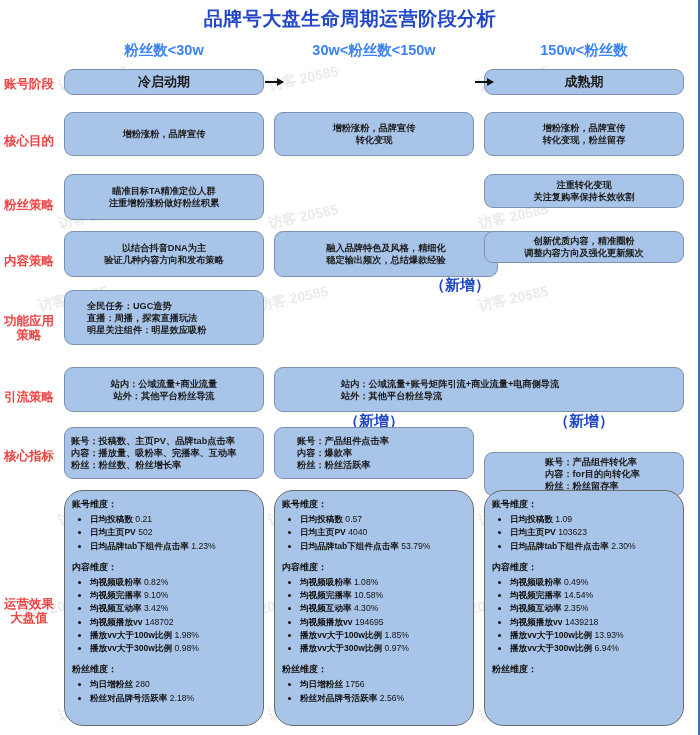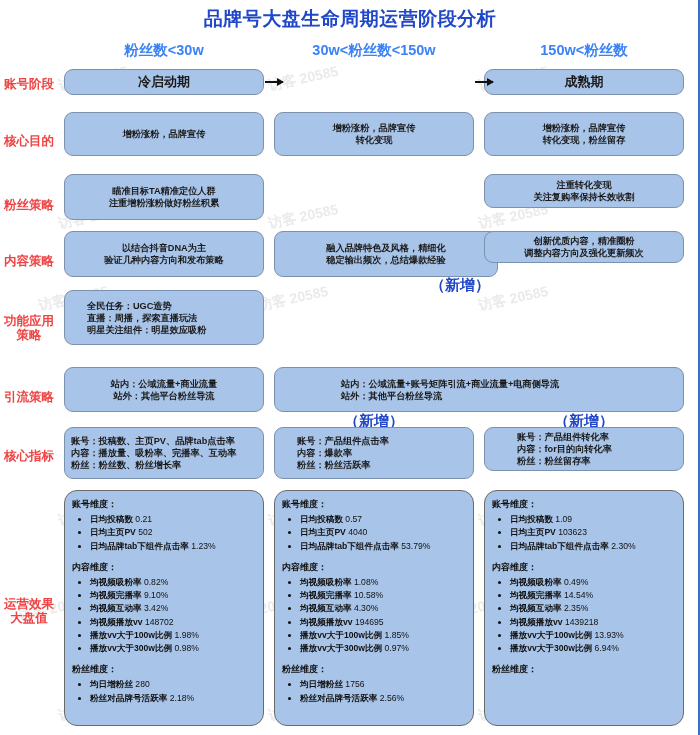--- a/index.html
+++ b/index.html
@@ -108,21 +108,21 @@
     text-align: center;
     white-space: nowrap;
   }
 
   
   .data-box {
     position: absolute;
     box-sizing: border-box;
     background: #a8c4e8;
     border: 1.2px solid #6b6b6b;
-    border-radius: 13px;
+    border-radius: 19px;
     padding: 7px 6px 7px 7px;
     color: #111111;
     font-size: 8.6px;
     line-height: 13.2px;
     overflow: hidden;
   }
   .dim-head {
     font-weight: bold;
     font-size: 9px;
     margin: 0 0 2px 0;
@@ -231,21 +231,21 @@
   <div class="xinzeng" style="left:324px; top:412px; width:100px;">（新增）</div>
   <div class="xinzeng" style="left:534px; top:412px; width:100px;">（新增）</div>
 
   <div class="row-label" style="top:449px;">核心指标</div>
   <div class="box left-align" style="left:64px;  top:427px; width:200px; height:52px; padding-left:6px;">账号：投稿数、主页PV、品牌tab点击率
 内容：播放量、吸粉率、完播率、互动率
 粉丝：粉丝数、粉丝增长率</div>
   <div class="box left-align" style="left:274px; top:427px; width:200px; height:52px; ">账号：产品组件点击率
 内容：爆款率
 粉丝：粉丝活跃率</div>
-  <div class="box left-align" style="left:484px; top:427px; width:200px; height:44px; padding-left:32px;">账号：产品组件转化率
+  <div class="box left-align" style="left:484px; top:452px; width:200px; height:44px; padding-left:60px;">账号：产品组件转化率
 内容：for目的向转化率
 粉丝：粉丝留存率</div>
 
   <div class="row-label" style="top:597px;">运营效果
 大盘值</div>
 
   <div class="data-box" id="metrics-col-0" style="left:64px;  top:490px; width:200px; height:236px;">
       <div class="dim-head">账号维度：</div>
       <ul>
         <li><span>日均投稿数</span><span class="val"> 0.21</span></li>

